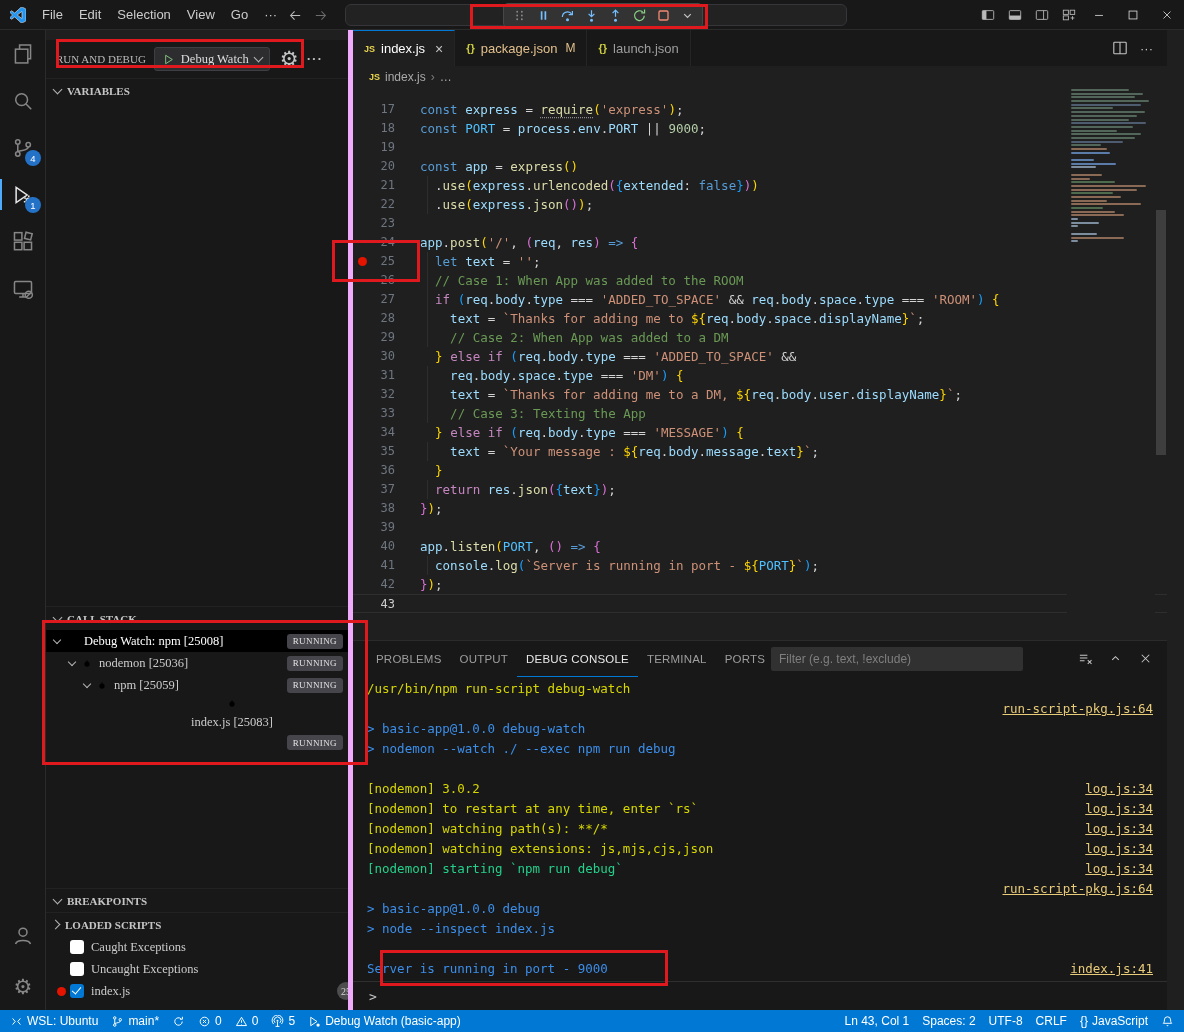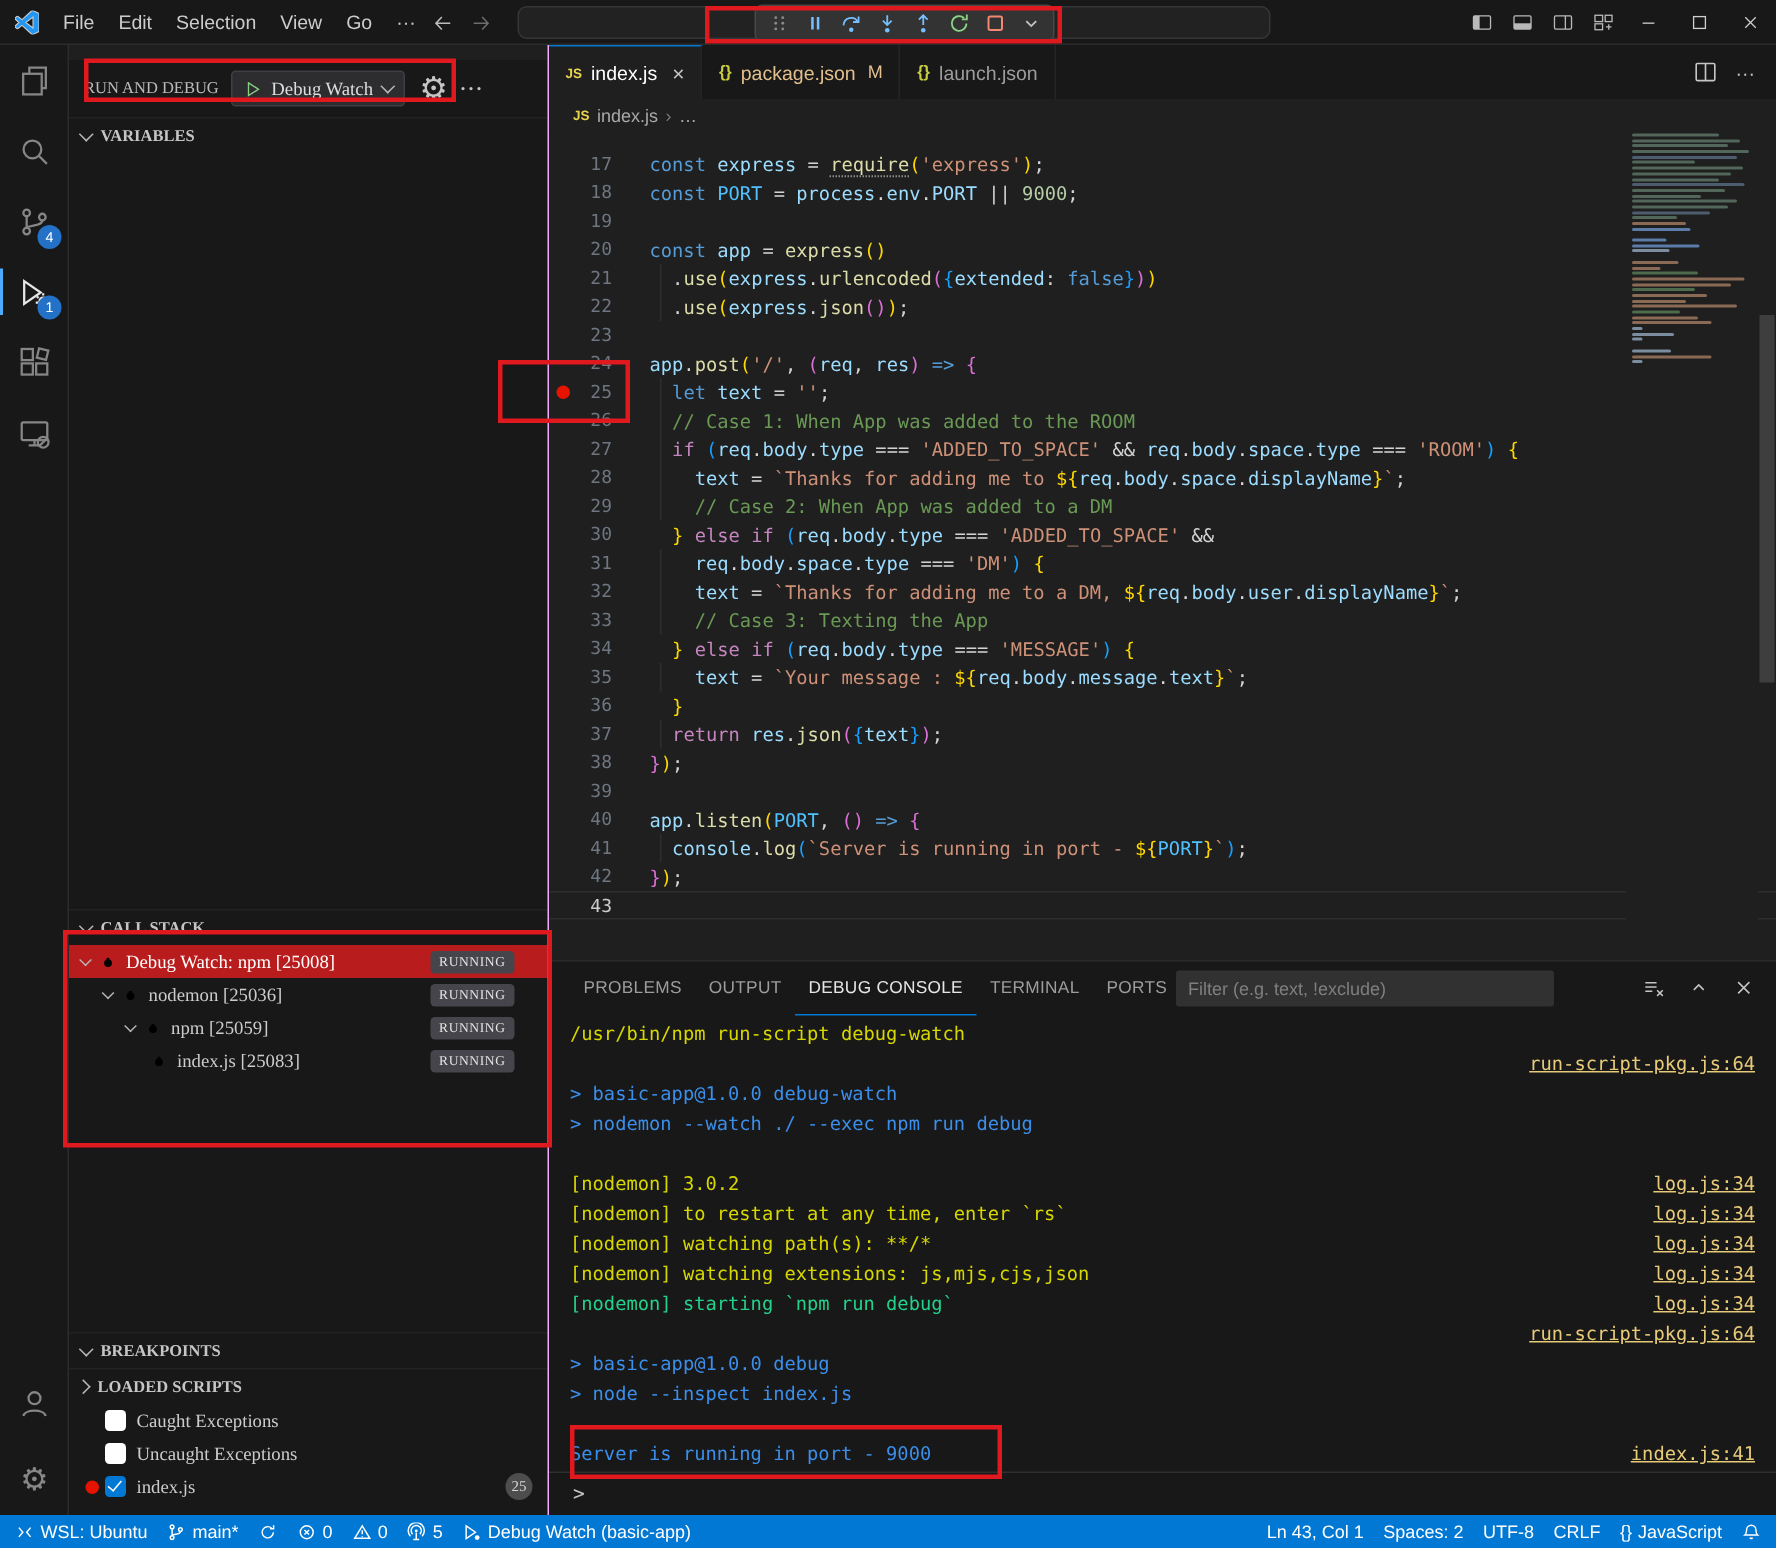--- a/index.html
+++ b/index.html
@@ -43,34 +43,34 @@
   .cfg { display:flex; align-items:center; gap:6px; background:#2d2d30; border:1px solid #3e3e45; border-radius:3px; height:24px; padding:0 7px; }
   .cfg-label { font-size:12.5px; color:#dddddd; }
   .cfg .ico svg{ width:13px; height:13px; }
   .sb-gear { color:#c5c5c5; margin-left:2px; }
   .sb-more { color:#c5c5c5; font-weight:bold; letter-spacing:1px; }
   .sec-h { height:24px; display:flex; align-items:center; gap:6px; padding-left:8px; font-size:11px; font-weight:bold; color:#c5c5c5; border-top:1px solid #222222; }
   .cv { width:7px; height:7px; border-right:1.3px solid #b5b5b5; border-bottom:1.3px solid #b5b5b5; transform:rotate(45deg); margin-top:-3px; flex:none; }
   .cv.r { transform:rotate(-45deg); margin-top:0; margin-left:-2px; }
   .sec-body { overflow:hidden; }
   .cs-row { height:22px; display:flex; align-items:center; gap:5px; font-size:12.5px; color:#cccccc; }
-  .cs-row.sel { background:#b91c1c; color:#ffffff; }
+  .cs-row.sel { background:#000000; color:#ffffff; }
   .cs-row .cv { width:6px; height:6px; }
   .bug { color:#c5c5c5; } .bug svg { width:14px; height:14px; }
   .run-badge { margin-left:auto; margin-right:22px; background:#45454b; color:#e4e4e4; font-size:9px; padding:2.5px 6px; border-radius:3px; letter-spacing:.4px; }
   .bp-row { height:22px; display:flex; align-items:center; padding-left:6px; font-size:12.5px; color:#cccccc; }
   .bp-dot-col { width:18px; display:flex; align-items:center; justify-content:center; flex:none; }
   .bp-dot { width:9px; height:9px; border-radius:50%; background:#e51400; }
   .cb { width:14px; height:14px; border-radius:3px; background:#ffffff; margin-right:7px; flex:none; }
   .cb.checked { background:#0078d4; position:relative; }
   .cb.checked::after { content:""; position:absolute; left:4px; top:1px; width:4px; height:8px; border-right:1.6px solid #fff; border-bottom:1.6px solid #fff; transform:rotate(40deg); }
   .bp-badge { margin-left:auto; margin-right:10px; background:#4d4d4d; color:#d6d6d6; font-size:10px; min-width:18px; height:18px; border-radius:9px; display:flex; align-items:center; justify-content:center; }
 
   
-  .main { position:absolute; left:365px; top:30px; width:819px; height:980px; border-left:1px solid #f0abfc; }
+  .main { position:absolute; left:348px; top:30px; width:819px; height:980px; border-left:5px solid #f0abfc; }
   .tabs { height:36px; background:#181818; display:flex; }
   .tab { display:flex; align-items:center; gap:6px; padding:0 11px; font-size:13px; color:#9d9d9d; border-right:1px solid #252525; background:#181818; }
   .tab.active { background:#1f1f1f; color:#ffffff; border-top:1px solid #0078d4; }
   .ticon-js { color:#e8d44d; font-size:9px; font-weight:bold; }
   .ticon-json { color:#cbcb41; font-size:11px; font-weight:bold; }
   .tab-close { color:#c5c5c5; font-size:14px; margin-left:4px; }
   .tab-mod { color:#e2c08d; font-size:12px; margin-left:2px; }
   .tab-actions { margin-left:auto; display:flex; align-items:center; gap:12px; padding-right:14px; color:#c5c5c5; }
   .breadcrumb { height:21px; background:#1f1f1f; display:flex; align-items:center; gap:5px; padding-left:16px; font-size:12px; color:#a9a9a9; }
   .bc-sep { color:#7a7a7a; }
@@ -374,21 +374,21 @@
         <span class="cv"></span>
         <span class="bug">
           <svg viewBox="0 0 16 16">
             <circle cx="8" cy="9.2" r="3"></circle>
             <path d="M8 6.2V4.8M5.6 7.2L4.2 6.3M10.4 7.2l1.4-.9M4.9 9.4H3.2M11.1 9.4h1.7M5.6 11.4l-1.4 1M10.4 11.4l1.4 1M6.6 6.4c.2-1.8 2.6-1.8 2.8 0"></path>
           </svg>
         </span>
         <span>npm [25059]</span>
         <span class="run-badge">RUNNING</span>
       </div>
-      <div class="cs-row" style="padding-left: 53px;">
+      <div class="cs-row" style="padding-left: 53px; flex-direction: column;">
         <span class="bug">
           <svg viewBox="0 0 16 16">
             <circle cx="8" cy="9.2" r="3"></circle>
             <path d="M8 6.2V4.8M5.6 7.2L4.2 6.3M10.4 7.2l1.4-.9M4.9 9.4H3.2M11.1 9.4h1.7M5.6 11.4l-1.4 1M10.4 11.4l1.4 1M6.6 6.4c.2-1.8 2.6-1.8 2.8 0"></path>
           </svg>
         </span>
         <span>index.js [25083]</span>
         <span class="run-badge">RUNNING</span>
       </div>
     </div>

